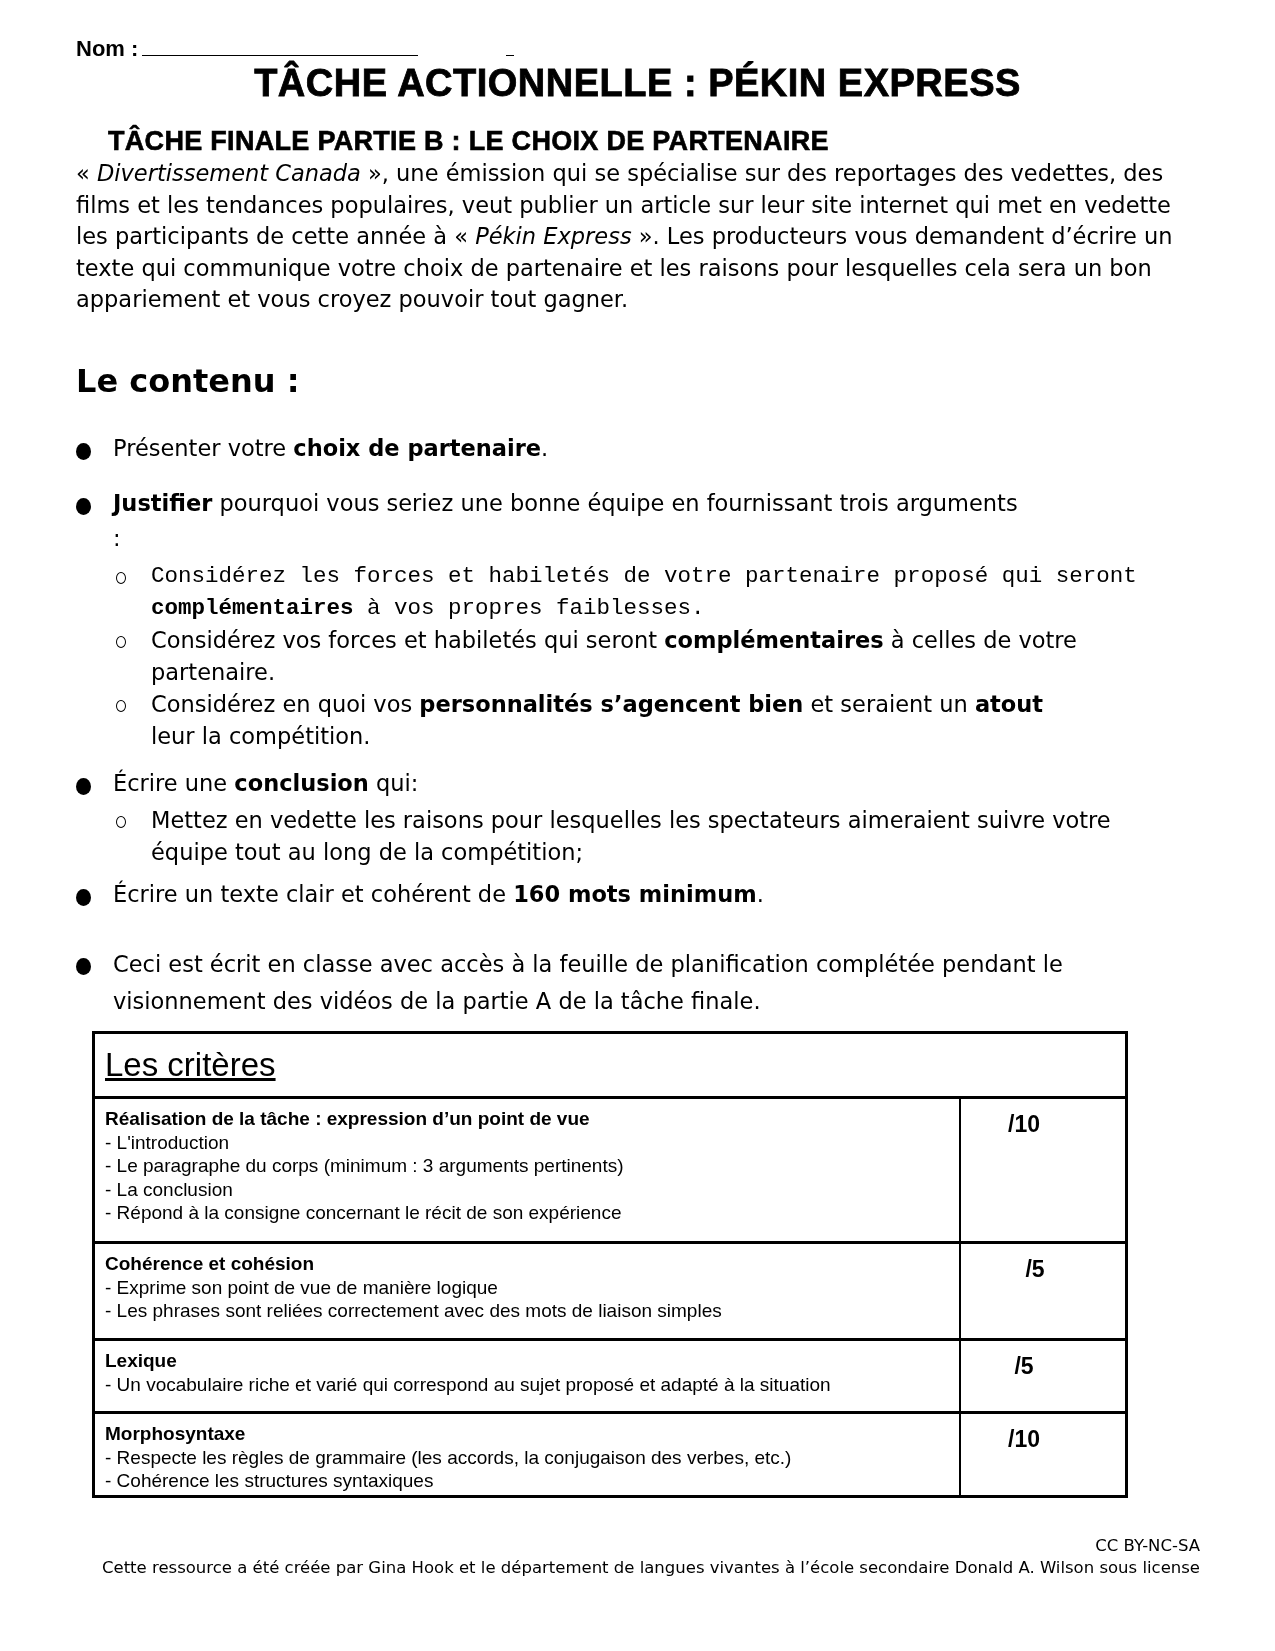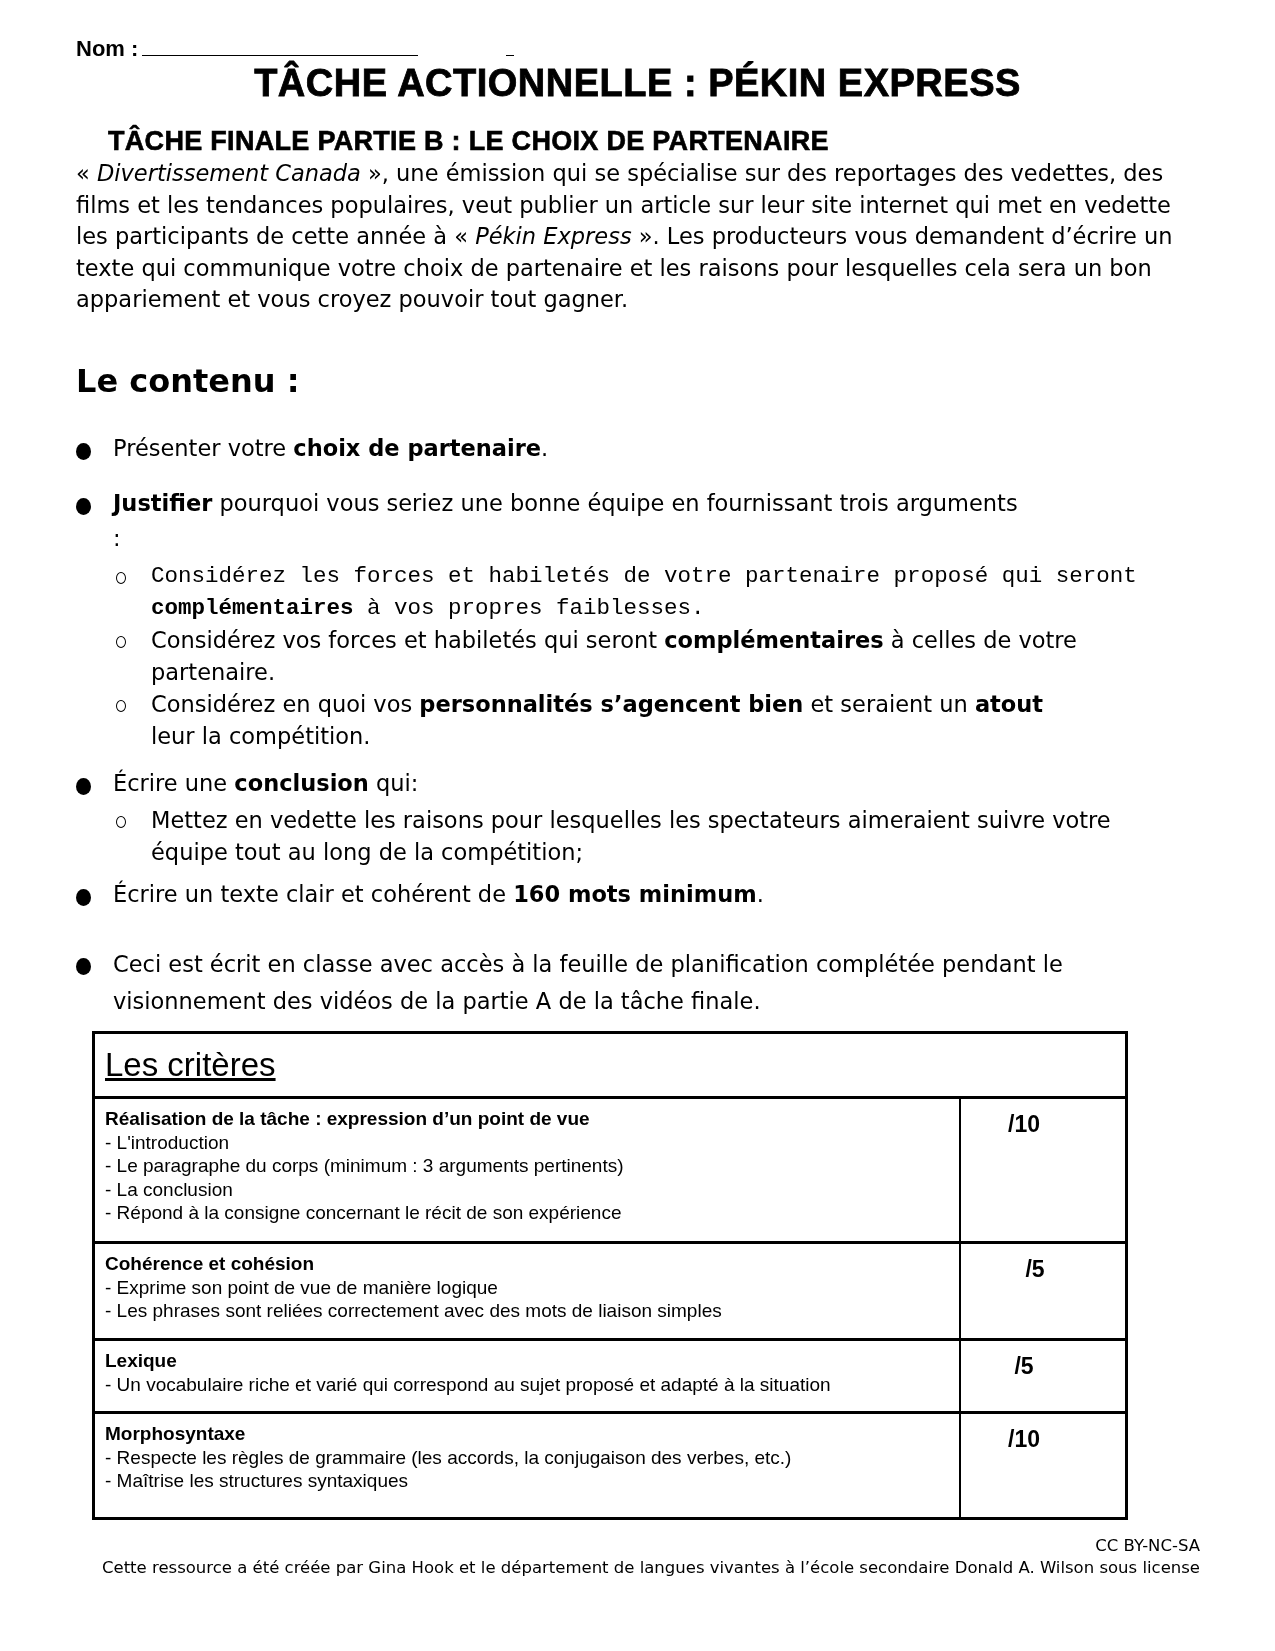--- a/index.html
+++ b/index.html
@@ -112,25 +112,25 @@
   </div>
 
   <div class="crow" style="height:70px;">
     <div class="desc">
       <span class="ct">Lexique</span>
       <span class="cl">- Un vocabulaire riche et varié qui correspond au sujet proposé et adapté à la situation</span>
     </div>
     <div class="score">/5</div>
   </div>
 
-  <div class="crow" style="height:103px;border-radius:12px;">
+  <div class="crow" style="height:81px;border-radius:12px;">
     <div class="desc">
       <span class="ct">Morphosyntaxe</span>
       <span class="cl">- Respecte les règles de grammaire (les accords, la conjugaison des verbes, etc.)</span>
-      <span class="cl">- Maîtrise les structures syntaxiques</span>
+      <span class="cl">- Cohérence les structures syntaxiques</span>
     </div>
     <div class="score">/10</div>
   </div>
 </div>
 
 <div id="footer" class="abs">
   <div>CC BY-NC-SA</div>
   <div>Cette ressource a été créée par Gina Hook et le département de langues vivantes à l’école secondaire Donald A. Wilson sous license</div>
 </div>
 

